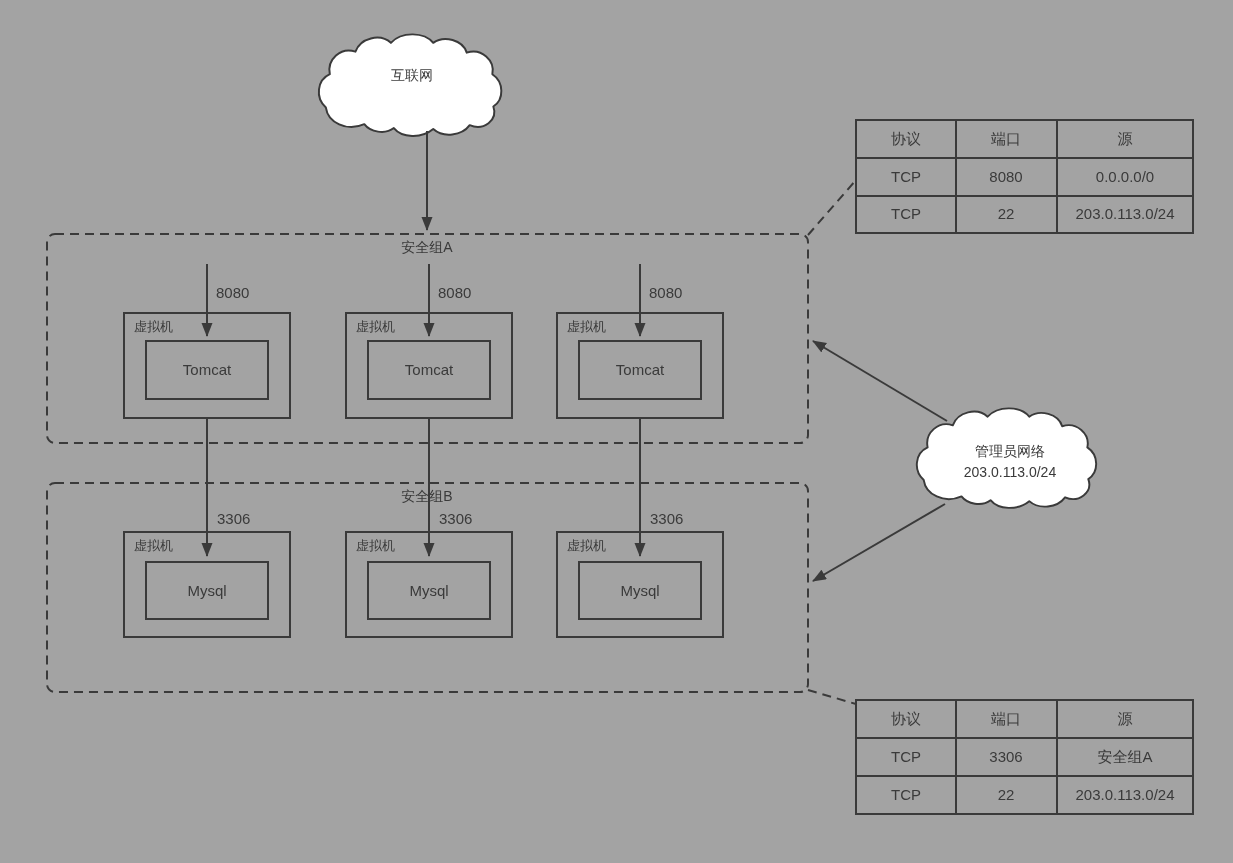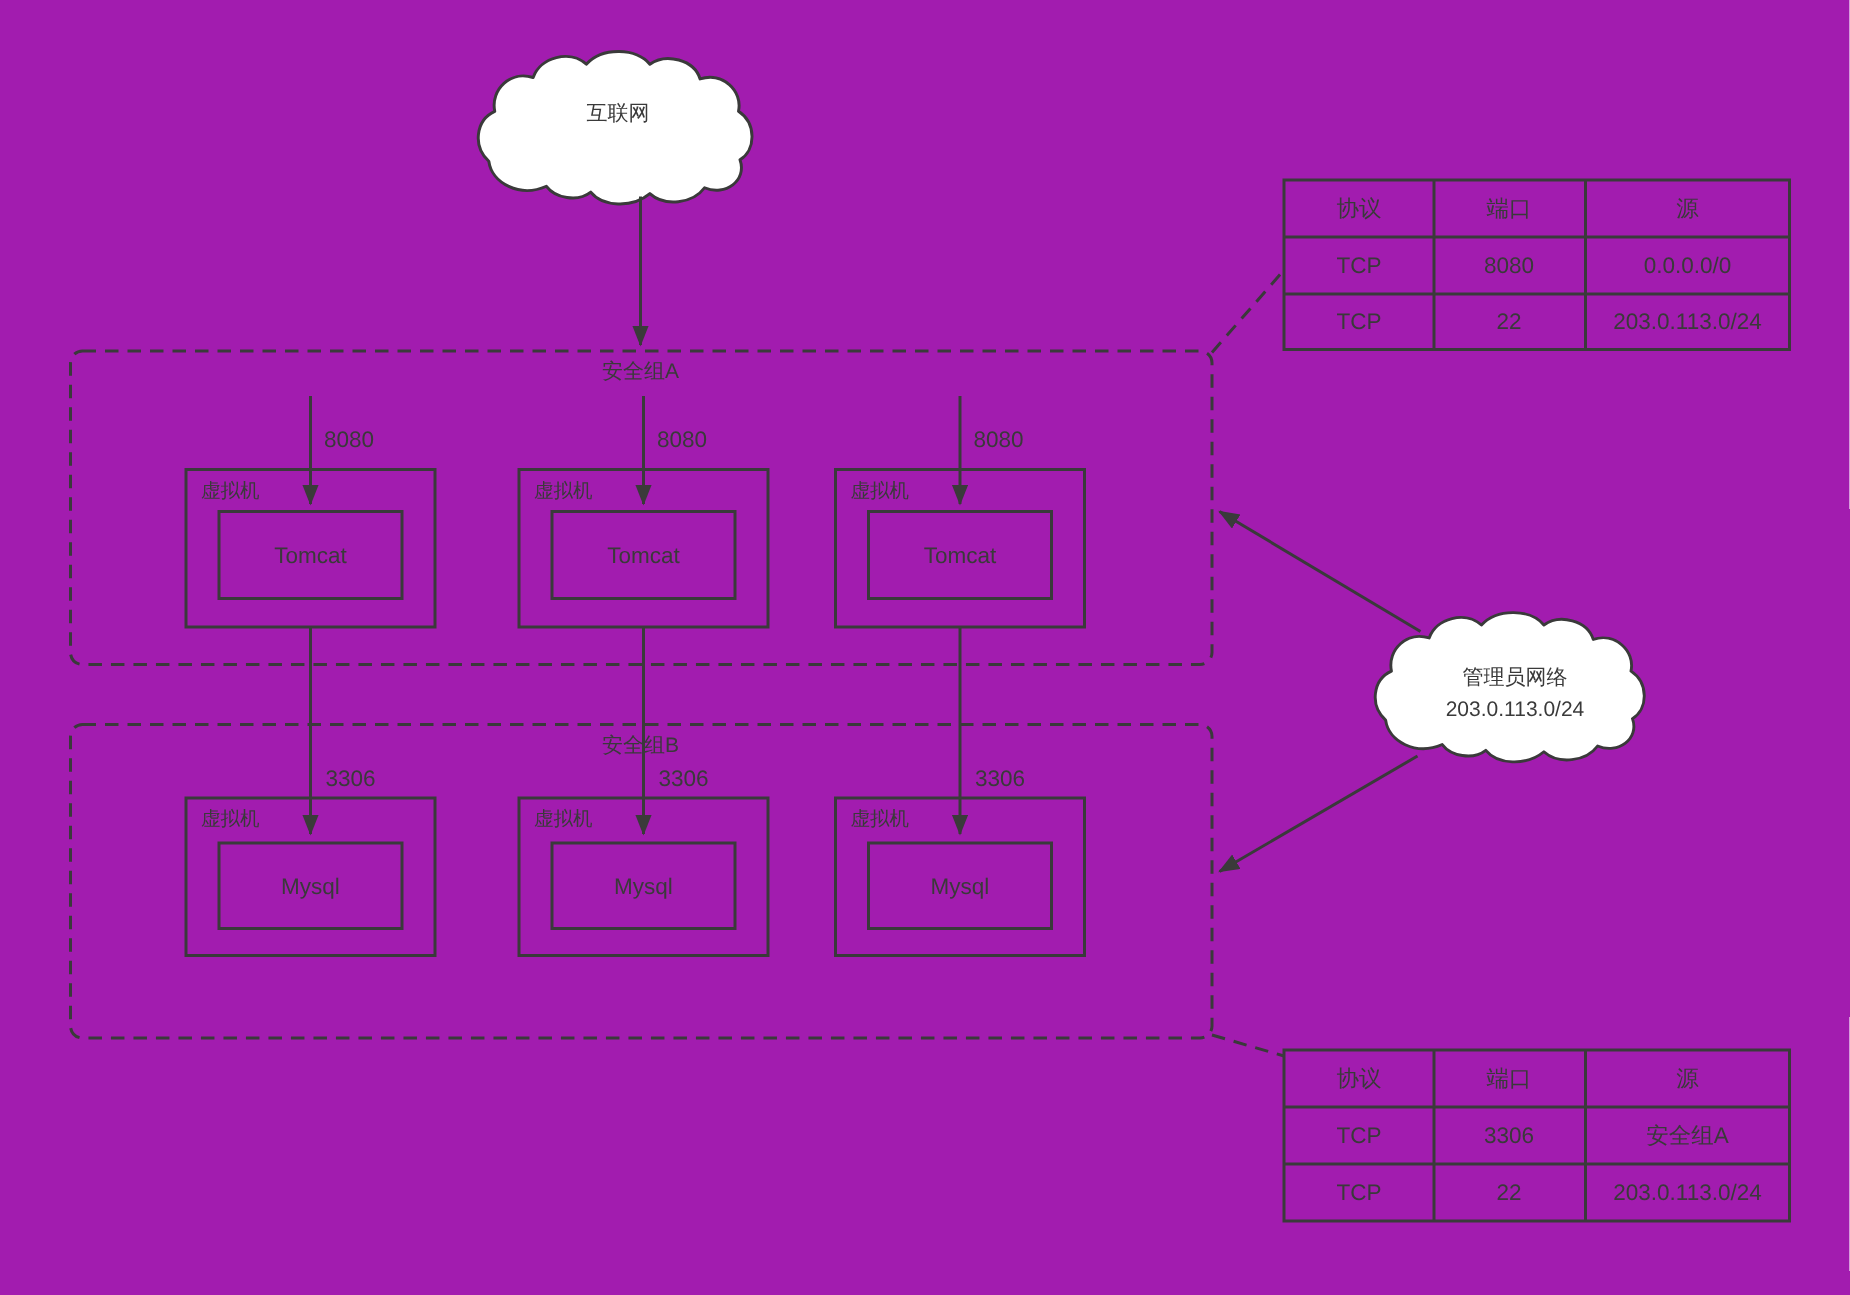--- a/index.html
+++ b/index.html
@@ -4,21 +4,21 @@
 <style>
   html, body {
     margin: 0;
     padding: 0;
     background: #ffffff;
   }
   .canvas {
     position: relative;
     width: 1233px;
     height: 863px;
-    background: #a21caf;
+    background: #a3a3a3;
     font-family: "Liberation Sans", "DejaVu Sans", sans-serif;
   }
   svg text {
     fill: #3a3a3a;
     font-family: "Liberation Sans", "DejaVu Sans", sans-serif;
   }
   .lbl-cn   { font-size: 14px; }
   .lbl-vm   { font-size: 13px; }
   .lbl-port { font-size: 15px; }
   .lbl-app  { font-size: 15px; }

